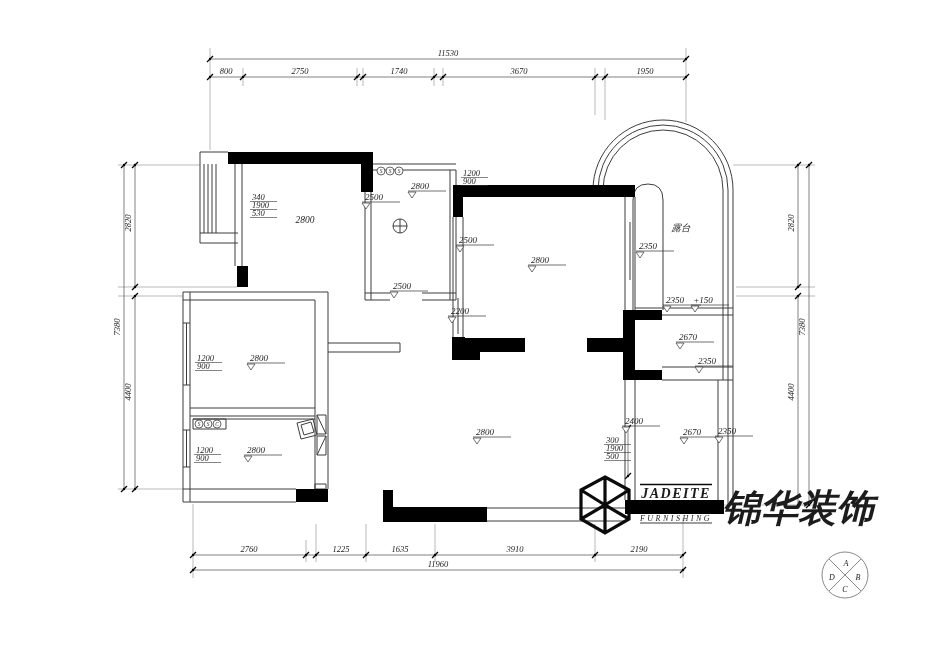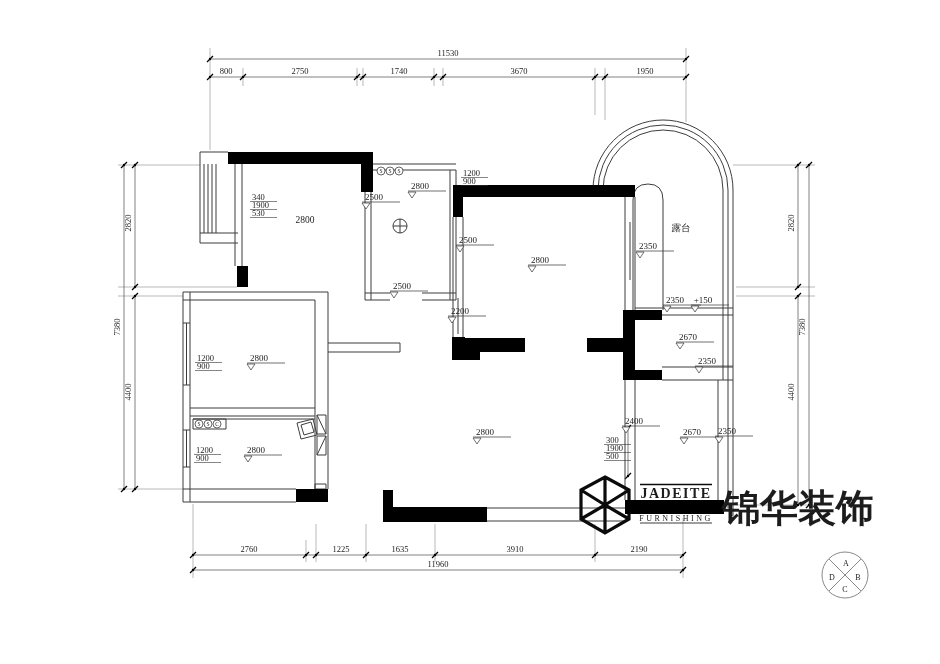--- a/index.html
+++ b/index.html
@@ -1,17 +1,17 @@
 <!DOCTYPE html>
 <html><head>
 <meta charset="utf-8">
 <style>
   html,body{margin:0;padding:0;background:#fff;}
   #canvas{position:relative;width:940px;height:664px;background:#ffffff;overflow:hidden;
-          font-family:"Liberation Serif", serif;}
+          font-family:"Liberation Serif", serif;font-style:italic;}
   svg{position:absolute;left:0;top:0;}
   svg text{font-family:"Liberation Serif", serif;fill:#1c1c1c;}
   .cn{font-family:"Liberation Sans", sans-serif;font-weight:bold;}
 </style>
 </head>
 <body>
 
 <div id="canvas">
 <svg id="plan" width="940" height="664" viewBox="0 0 940 664">
 

